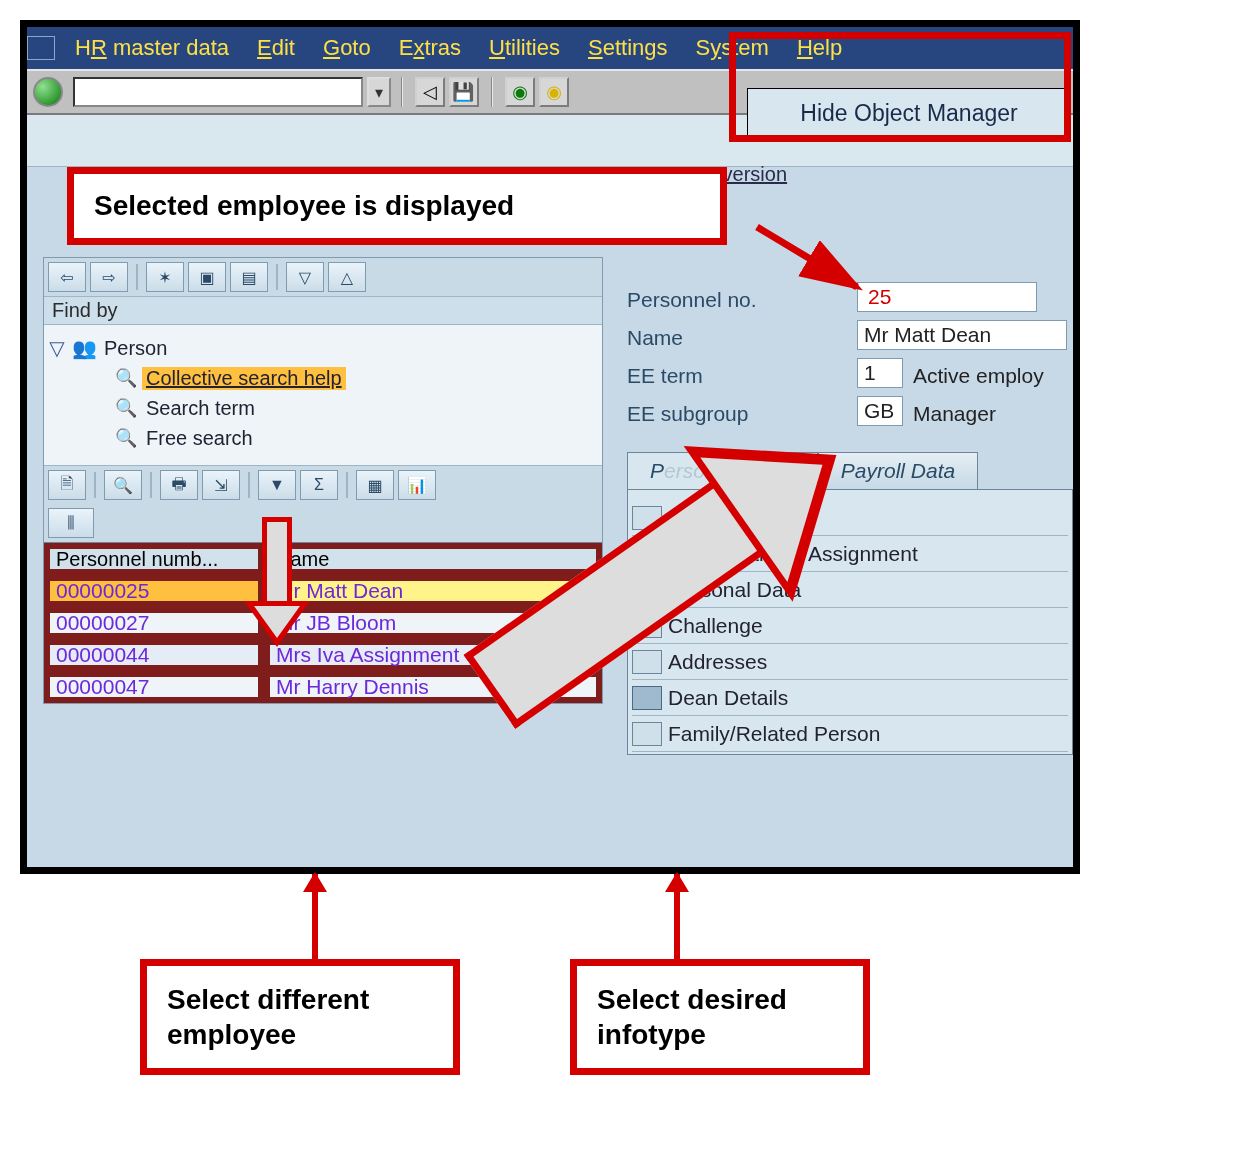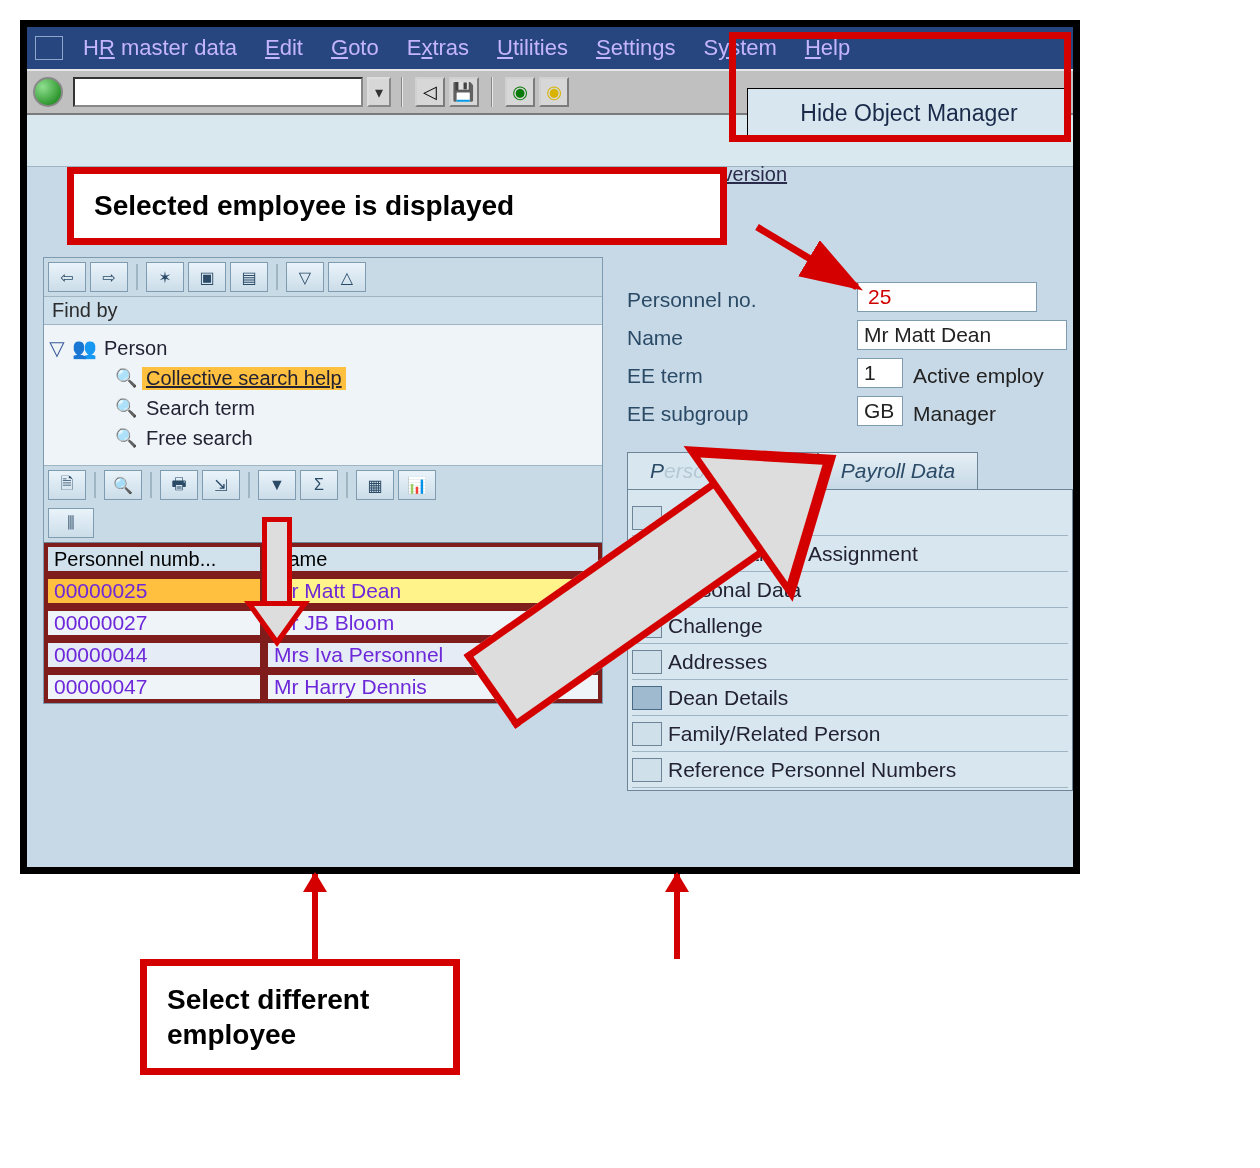--- a/index.html
+++ b/index.html
@@ -20,24 +20,24 @@
     height: 840px;
     background: #c7d9e7;
     overflow: hidden;
   }
 
   
   .menubar {
     display: flex;
     align-items: center;
     background: #27457f;
-    color: #c4b5fd;
+    color: #fde047;
     height: 42px;
     font-size: 22px;
-    padding-left: 8px;
+    padding-left: 0;
   }
   .menubar .win-icon {
     width: 28px; height: 24px; border: 1px solid #8fa6cc; margin-right: 20px;
   }
   .menubar span.menu-item {
     margin-right: 28px;
     cursor: default;
   }
   .menubar span.menu-item u { text-decoration: underline; }
 
@@ -112,21 +112,21 @@
   .sb-mid-toolbar {
     display:flex; gap:4px; padding:4px; flex-wrap:wrap;
     background:#c7dae6; border-top:1px solid #9fb5c4;
   }
   .sb-single { display:flex; padding:4px; background:#c7dae6;}
   .sb-single .sb-btn{width:46px;}
 
   .grid { border-top:1px solid #6d8596;}
   .grid-hdr { display:flex; background:#d2e2ed; font-size:20px; }
   .grid-hdr div, .grid-row div {
-    border:4px solid #7f1d1d; padding:2px 6px; height:32px; display:flex;align-items:center;
+    border:6px solid #7f1d1d; padding:2px 6px; height:32px; display:flex;align-items:center;
   }
   .grid-row { display:flex; font-size:21px; background:#eef4f8; color:#6d28d9;}
   .c1{width:220px;} .c2{flex:1;}
   .grid-row.sel { background:#ffbf3f;}
   .grid-row.sel .c2{background:#fff38a;}
   .grid-row.alt { background:#e5ecf5; }
 
   
   .details {
     position:absolute; left:600px; top:247px; right:0; font-size:21px; color:#222;
@@ -287,21 +287,21 @@
       <div class="grid-row sel">
         <div class="c1">00000025</div>
         <div class="c2">Mr Matt Dean</div>
       </div>
       <div class="grid-row">
         <div class="c1">00000027</div>
         <div class="c2">Mr JB Bloom</div>
       </div>
       <div class="grid-row alt">
         <div class="c1">00000044</div>
-        <div class="c2">Mrs Iva Personnel</div>
+        <div class="c2">Mrs Iva Assignment</div>
       </div>
       <div class="grid-row">
         <div class="c1">00000047</div>
         <div class="c2">Mr Harry Dennis</div>
       </div>
     </div>
   </div>
 
   <div class="details">
     <div class="drow">
@@ -356,24 +356,20 @@
             <div class="it-check"></div>
             <span class="it-lbl">Addresses</span>
           </div>
       <div class="it-row marked">
             <div class="it-check"></div>
             <span class="it-lbl">Dean Details</span>
           </div>
       <div class="it-row">
             <div class="it-check"></div>
             <span class="it-lbl">Family/Related Person</span>
-          </div>
-      <div class="it-row">
-            <div class="it-check"></div>
-            <span class="it-lbl">Reference Personnel Numbers</span>
           </div>
     </div>
   </div>
 
   <div class="red-hollow" style="top:5px;left:702px;width:342px;height:110px"></div>
   <div class="callout-box" style="top:140px;left:40px;width:660px">Selected employee is displayed</div>
 
   <div class="thin-arrow">
     <svg width="150" height="90">
       <defs>
@@ -399,13 +395,16 @@
 
 <div class="below-area">
   <div class="vline" style="left:292px;top:0;height:85px"></div>
   <div class="vhead" style="left:283px;top:-2px"></div>
   <div class="callout-box" style="top:85px;left:120px;width:320px;line-height:1.25">
     <span>Select different employee</span>
   </div>
 
   <div class="vline" style="left:654px;top:0;height:85px"></div>
   <div class="vhead" style="left:645px;top:-2px"></div>
+  <div class="callout-box" style="top:85px;left:550px;width:300px;line-height:1.25">
+    <span>Select desired infotype</span>
+  </div>
 </div>
 
 </body></html>

